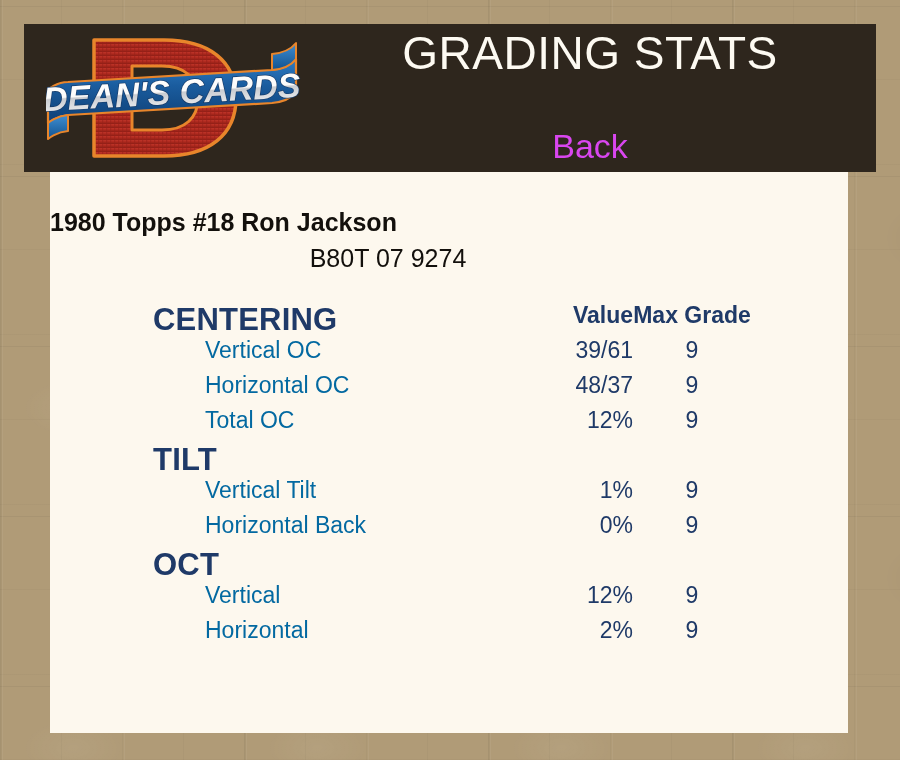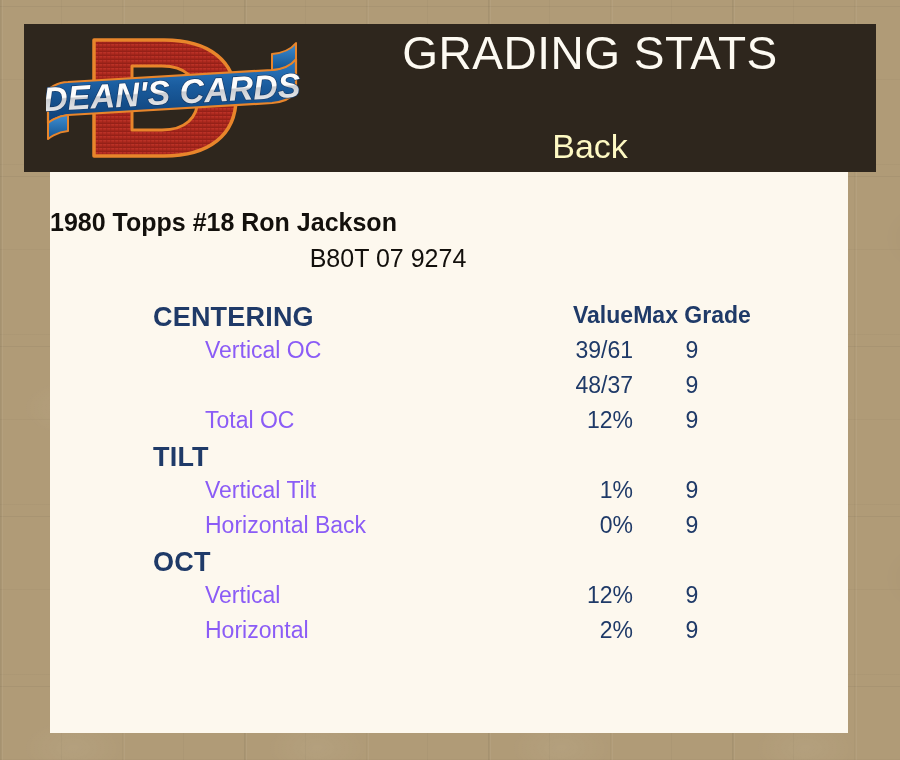--- a/index.html
+++ b/index.html
@@ -84,21 +84,21 @@
   }
   #main-title {
     color: #fdfaf2;
     font-size: 46px;
     font-weight: 400;
     letter-spacing: 0.5px;
     line-height: 1.05;
     white-space: nowrap;
   }
   #sub-title {
-    color: #fef9c3;
+    color: #d946ef;
     font-size: 34px;
     font-weight: 400;
     line-height: 1.25;
     margin-top: 4px;
     white-space: nowrap;
   }
 
   
   #panel {
     position: absolute;
@@ -143,33 +143,33 @@
   .srow {
     position: relative;
     height: 35px;
     width: 798px;
   }
 
   .sect-label {
     position: absolute;
     left: 103px;
     top: 0;
-    font-size: 27px;
+    font-size: 31px;
     font-weight: bold;
     color: #1f3a68;
     white-space: nowrap;
     letter-spacing: 0.2px;
   }
   .item-label {
     position: absolute;
     left: 155px;
     top: 0;
     font-size: 23px;
     font-weight: 400;
-    color: #8b5cf6;
+    color: #0369a1;
     white-space: nowrap;
   }
   .col-value {
     position: absolute;
     left: 423px;
     top: 0;
     width: 160px;
     text-align: right;
     font-size: 23px;
     color: #1f3a68;
@@ -260,20 +260,21 @@
           <div class="sect-label">CENTERING</div>
           <div class="col-value">Value</div>
           <div class="col-grade">Max Grade</div>
         </div>
         <div class="srow">
           <div class="item-label">Vertical OC</div>
           <div class="col-value">39/61</div>
           <div class="col-grade">9</div>
         </div>
         <div class="srow">
+          <div class="item-label">Horizontal OC</div>
           <div class="col-value">48/37</div>
           <div class="col-grade">9</div>
         </div>
         <div class="srow">
           <div class="item-label">Total OC</div>
           <div class="col-value">12%</div>
           <div class="col-grade">9</div>
         </div>
         <div class="srow">
           <div class="sect-label">TILT</div>

